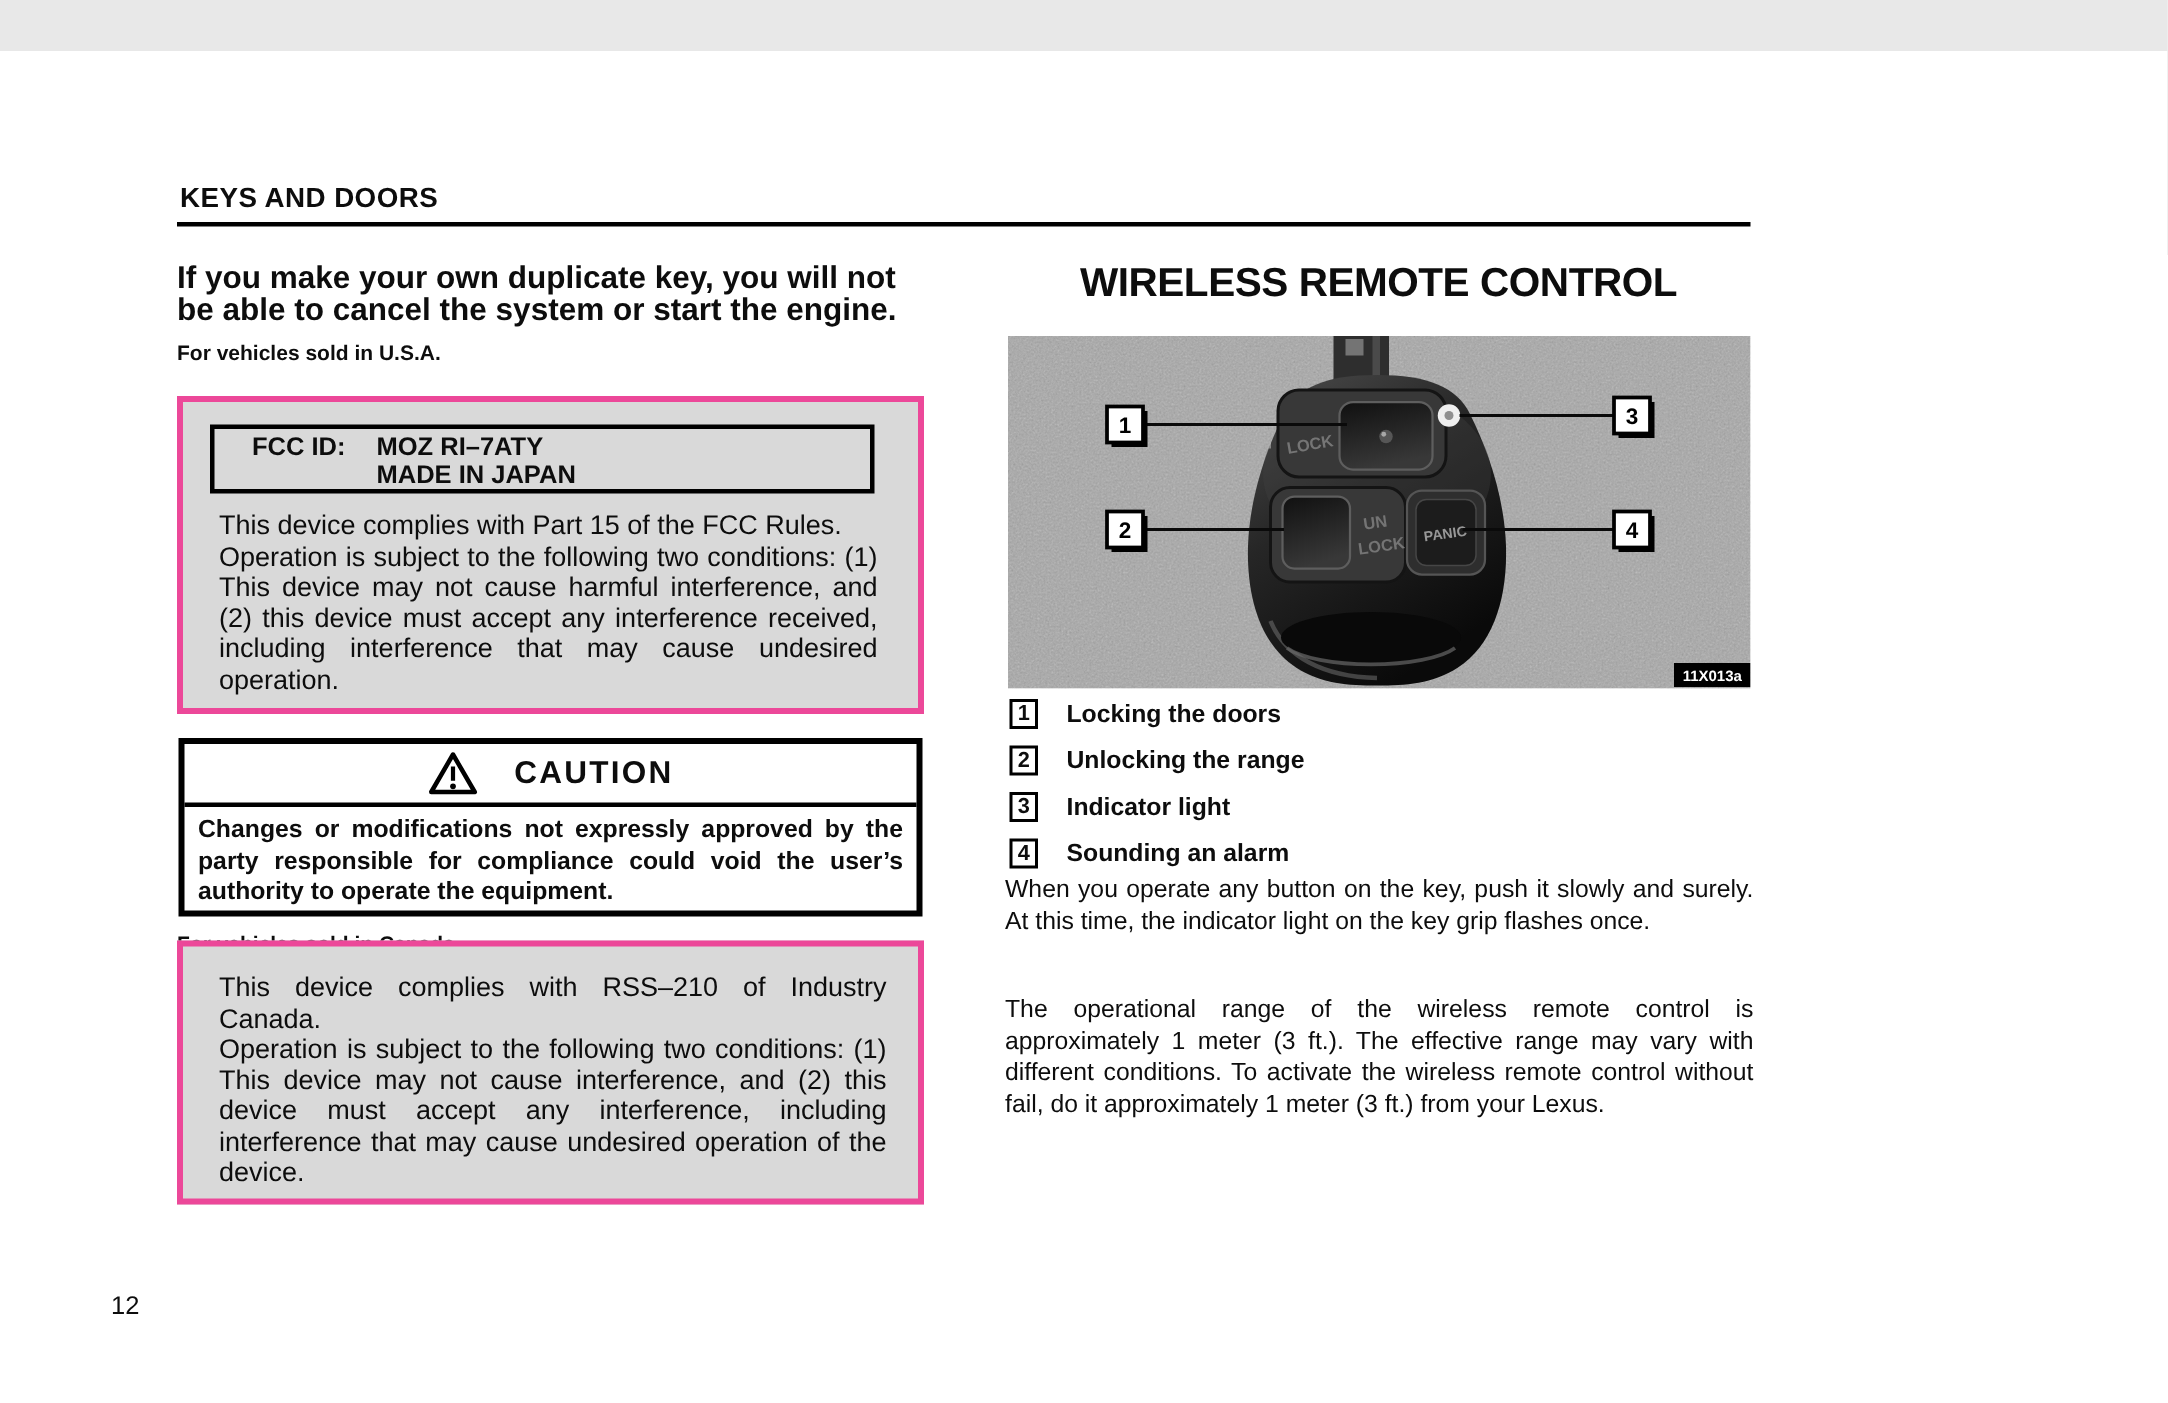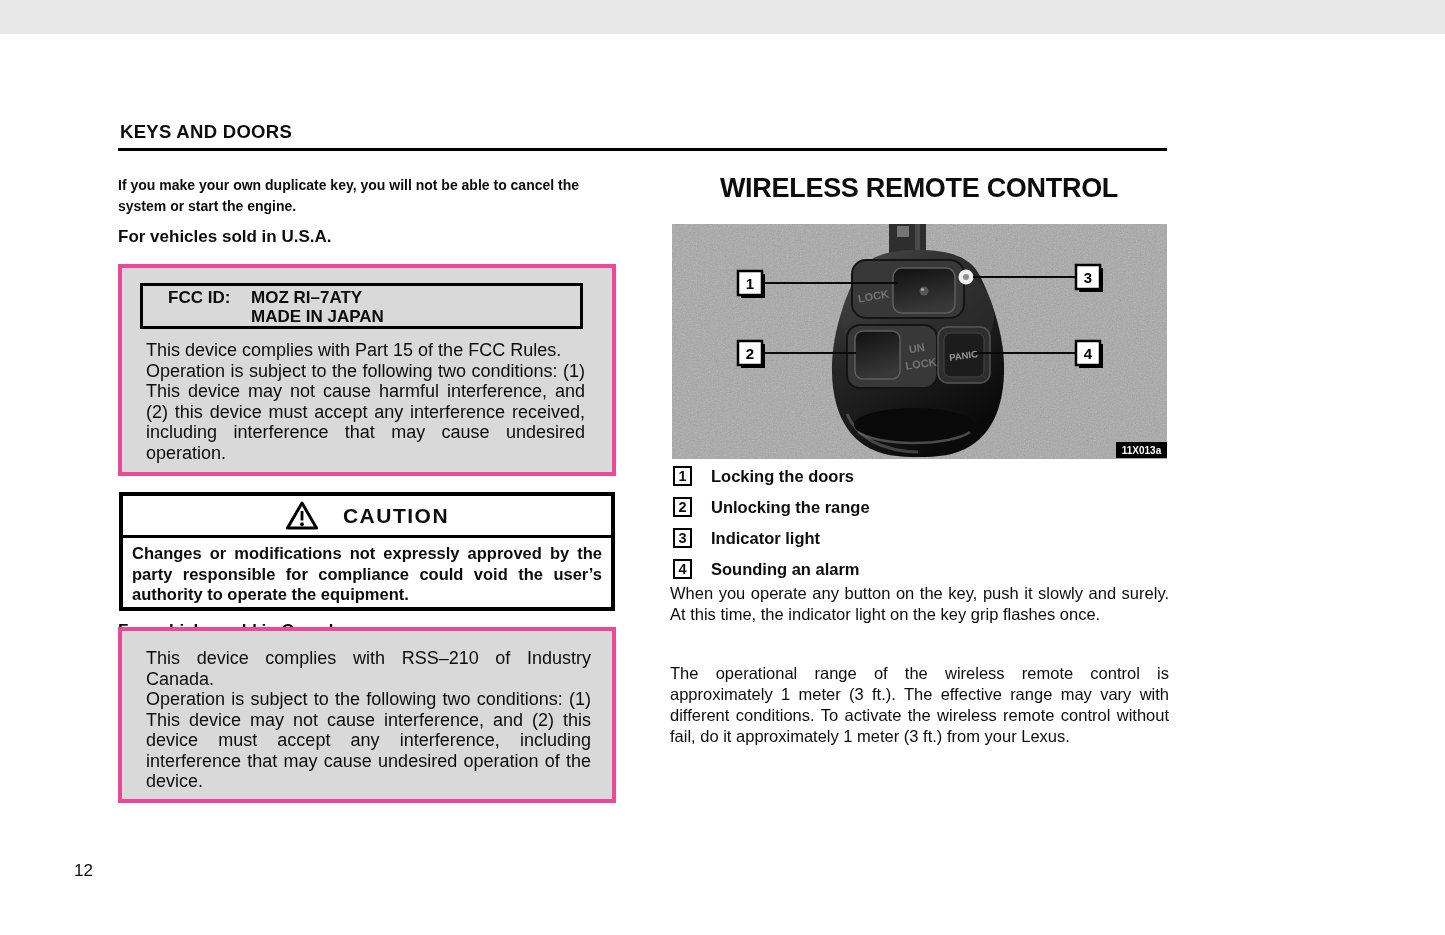--- a/index.html
+++ b/index.html
@@ -5,22 +5,22 @@
   html,body { margin:0; padding:0; background:#e8e8e8; }
   .page {
     position:relative; width:1445px; height:935px; background:#ffffff;
     font-family:"Liberation Sans", sans-serif; color:#0d0d0d; overflow:hidden;margin-top:34px;
   }
   .kicker { position:absolute; left:120px; top:87px; font-size:18.5px; font-weight:bold; letter-spacing:0.3px; }
   .head-rule { position:absolute; left:118px; top:114px; width:1049px; height:3px; background:#000; }
 
   
   .intro { position:absolute; left:118px; top:141px; width:505px; margin:0;
-           font-size:14px; font-weight:bold; line-height:21px; }
-  .subhead { position:absolute; left:118px; margin:0; font-size:17px; font-weight:bold; }
+           font-size:21px; font-weight:bold; line-height:21px; }
+  .subhead { position:absolute; left:118px; margin:0; font-size:14px; font-weight:bold; }
   .subhead.usa { top:193px; }
   .subhead.canada { top:587px; }
 
   .gray-box { background:#d9d9d9; border:4px solid #ec4899; box-sizing:border-box; position:absolute; left:118px; width:498px; }
   .fcc-box { top:230px; height:212px; }
   .fcc-id-box { margin:15px 29px 0 18px; border:3px solid #000; box-sizing:border-box; height:46px;
                 padding:3px 0 0 25px; font-weight:bold; font-size:17px; line-height:18.5px; }
   .fcc-label { display:inline-block; width:83px; }
   .fcc-made  { margin-left:83px; }
   .fcc-body { margin:11px 27px 0 24px; font-size:18px; line-height:20.5px; text-align:justify; }

